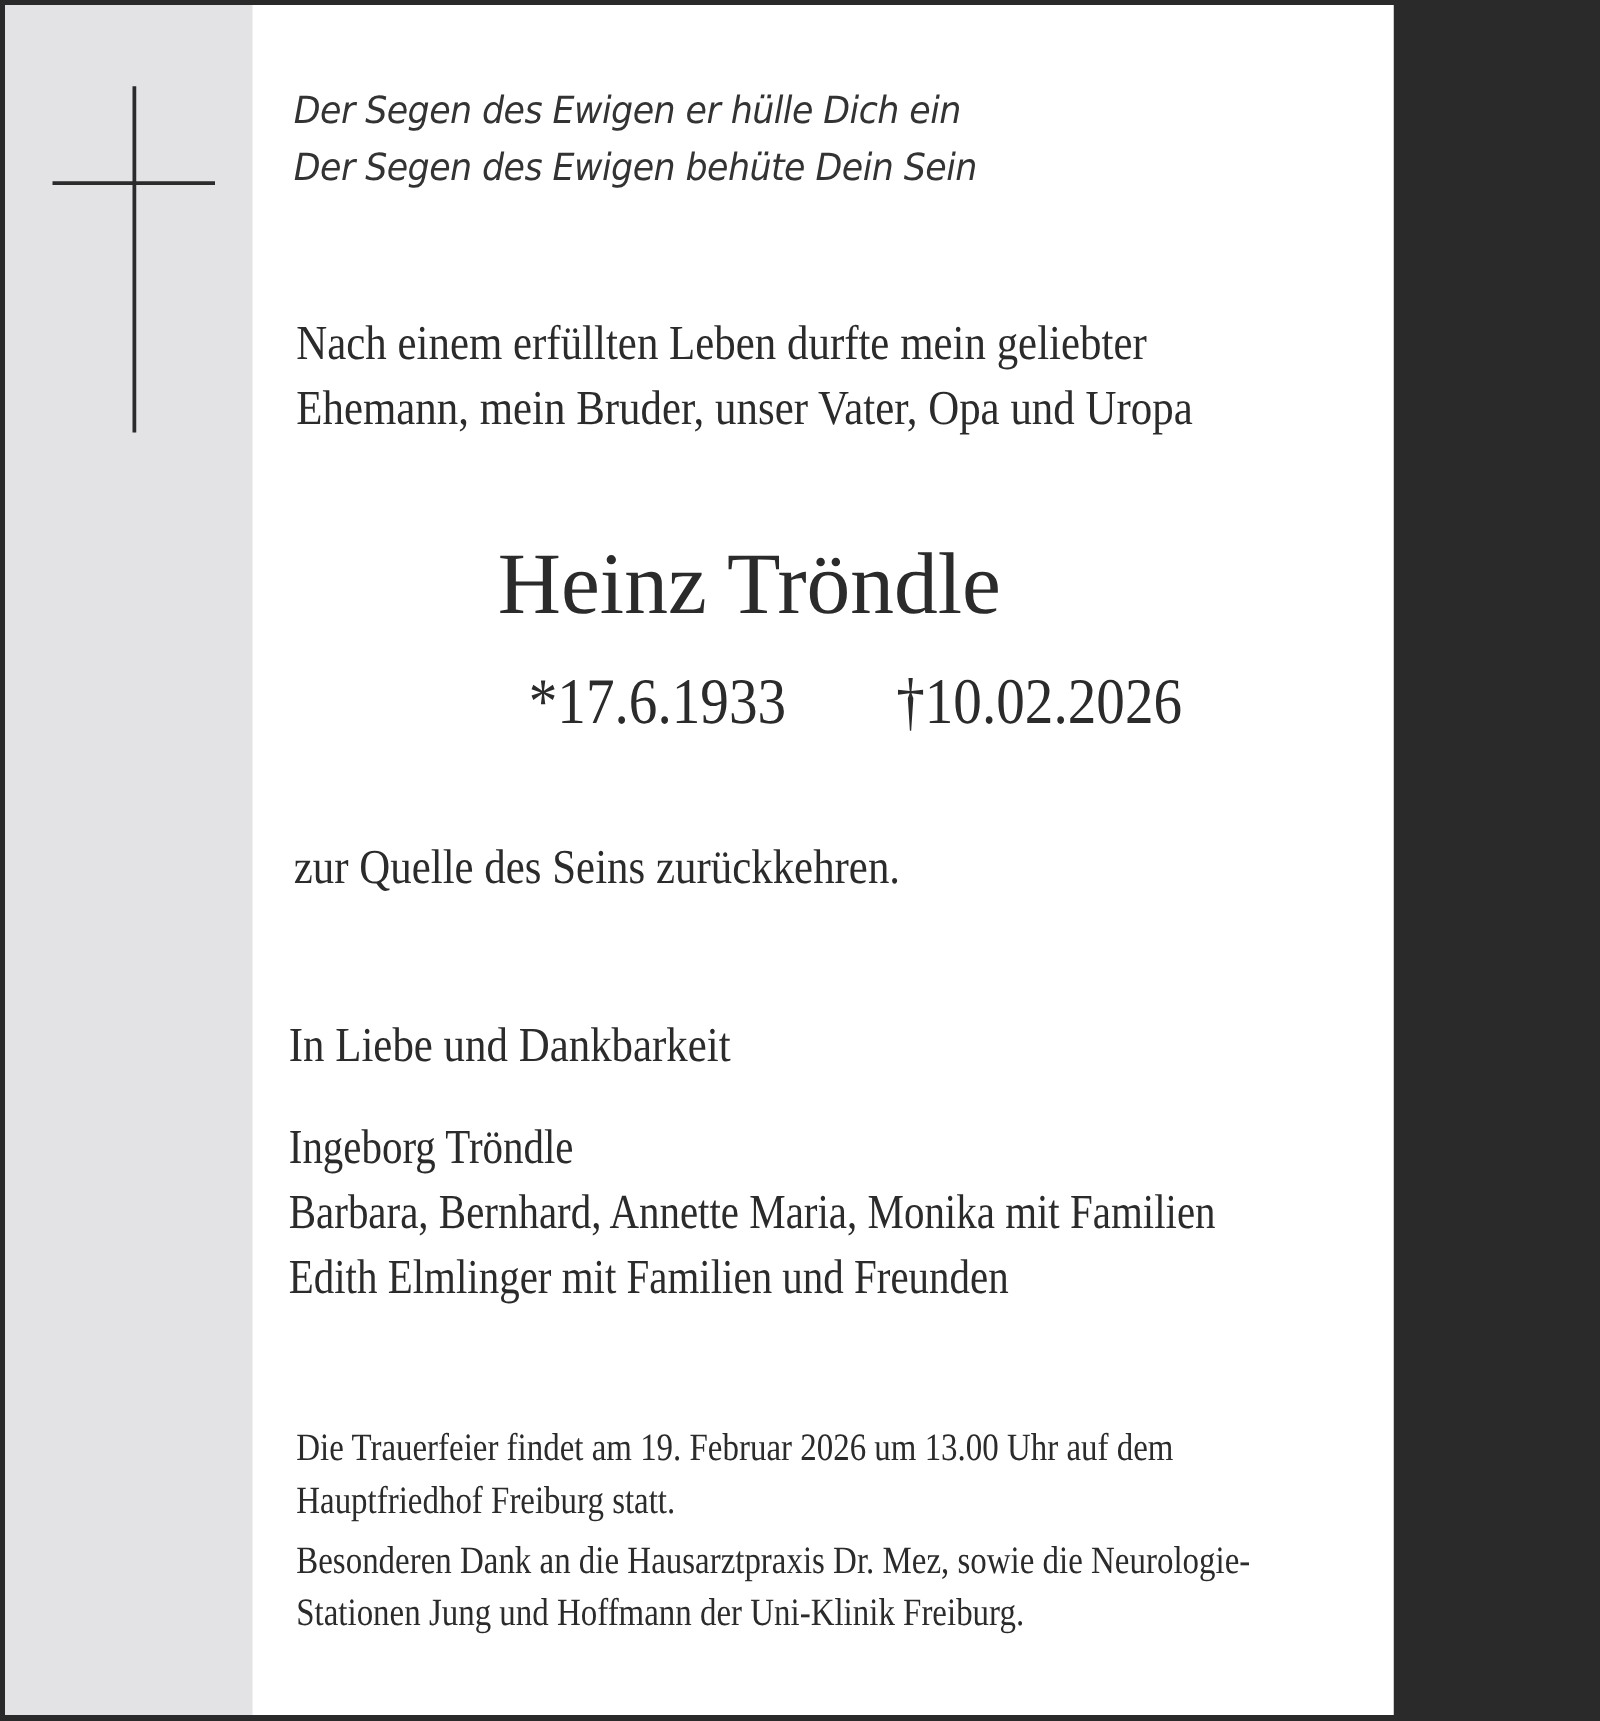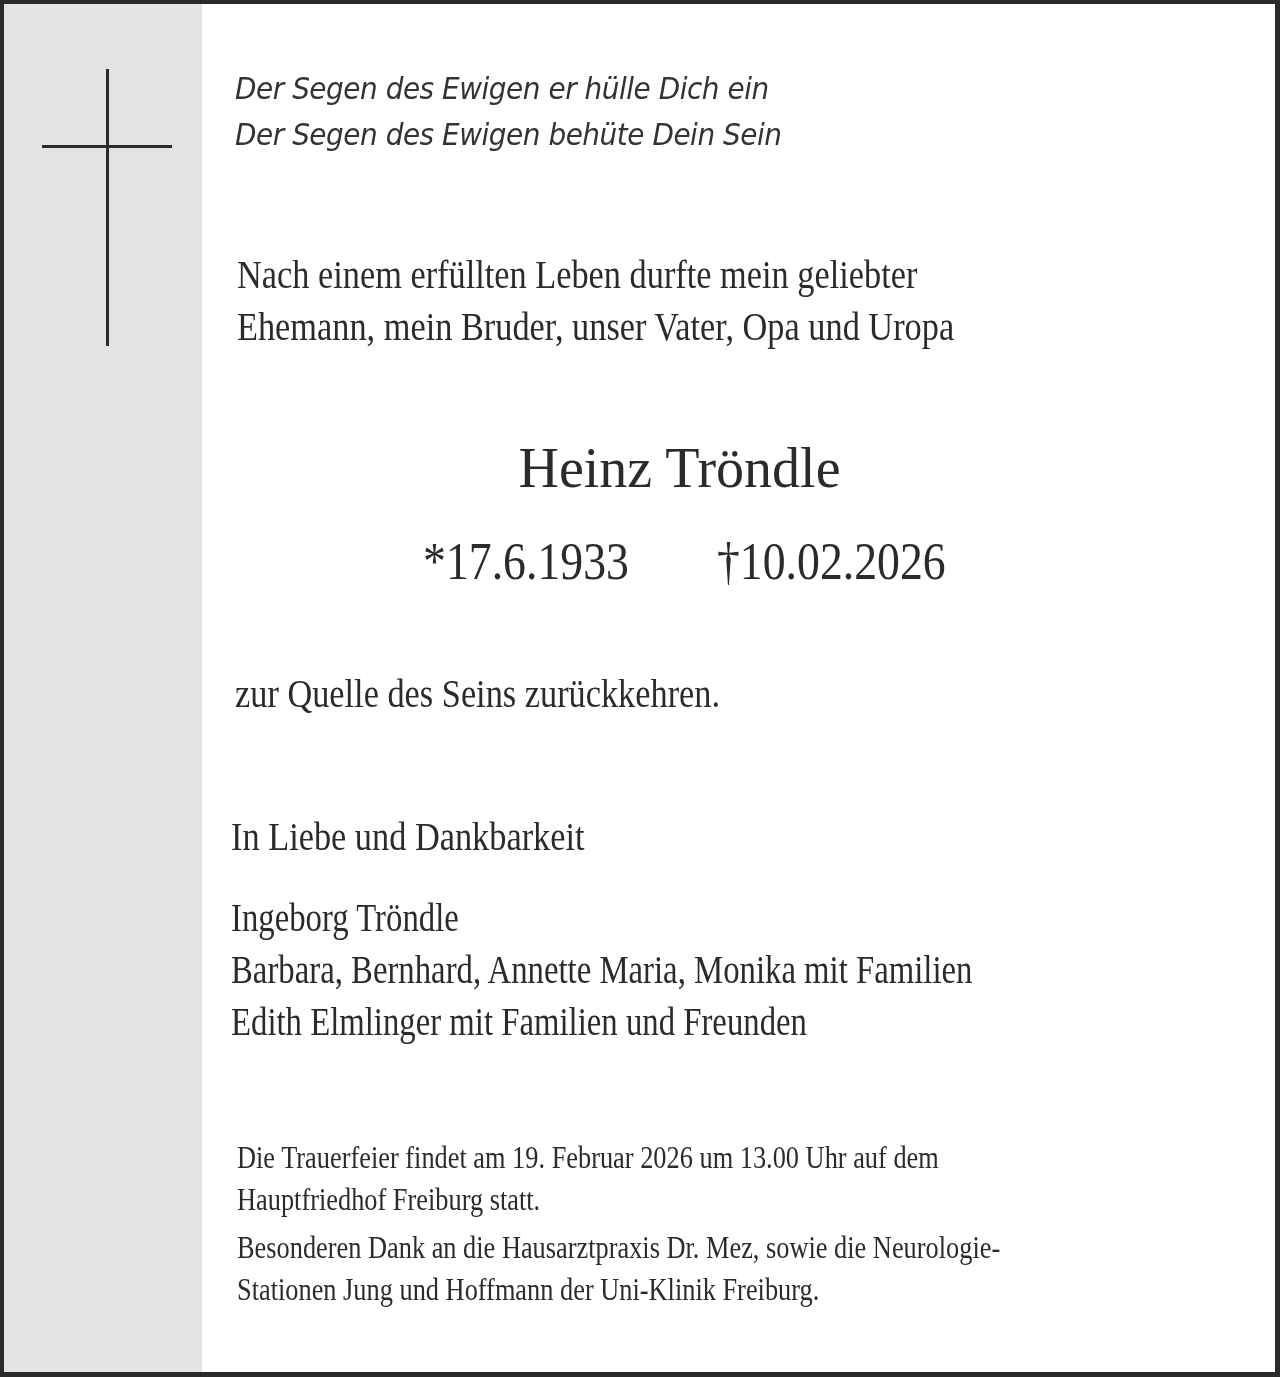--- a/index.html
+++ b/index.html
@@ -5,21 +5,21 @@
     html, body { margin: 0; padding: 0; }
     body {
       width: 1280px; height: 1377px;
       background: #2a2a2a;
       position: relative;
       overflow: hidden;
     }
     .frame {
       position: absolute;
       left: 4px; top: 4px;
-      width: 1271px; height: 1368px;
+      width: 1111px; height: 1368px;
       background: #ffffff;
       overflow: hidden;
     }
     .side {
       position: absolute;
       left: 0; top: 0;
       width: 198px; height: 100%;
       background: #e3e3e6;
     }
     .cross-v {
@@ -60,21 +60,21 @@
       left: 233px; top: 245px;
       font-size: 39px;
       line-height: 52px;
       transform: scaleX(0.88);
     }
     .name {
       position: absolute;
       left: 0; right: 0;
       top: 414px;
       text-align: center;
-      font-size: 56px;
+      font-size: 70px;
       line-height: 100px;
       padding-left: 80px;
       box-sizing: border-box;
     }
     .dates {
       position: absolute;
       left: 419px; top: 528px;
       font-size: 52px;
       line-height: 60px;
       white-space: nowrap;

